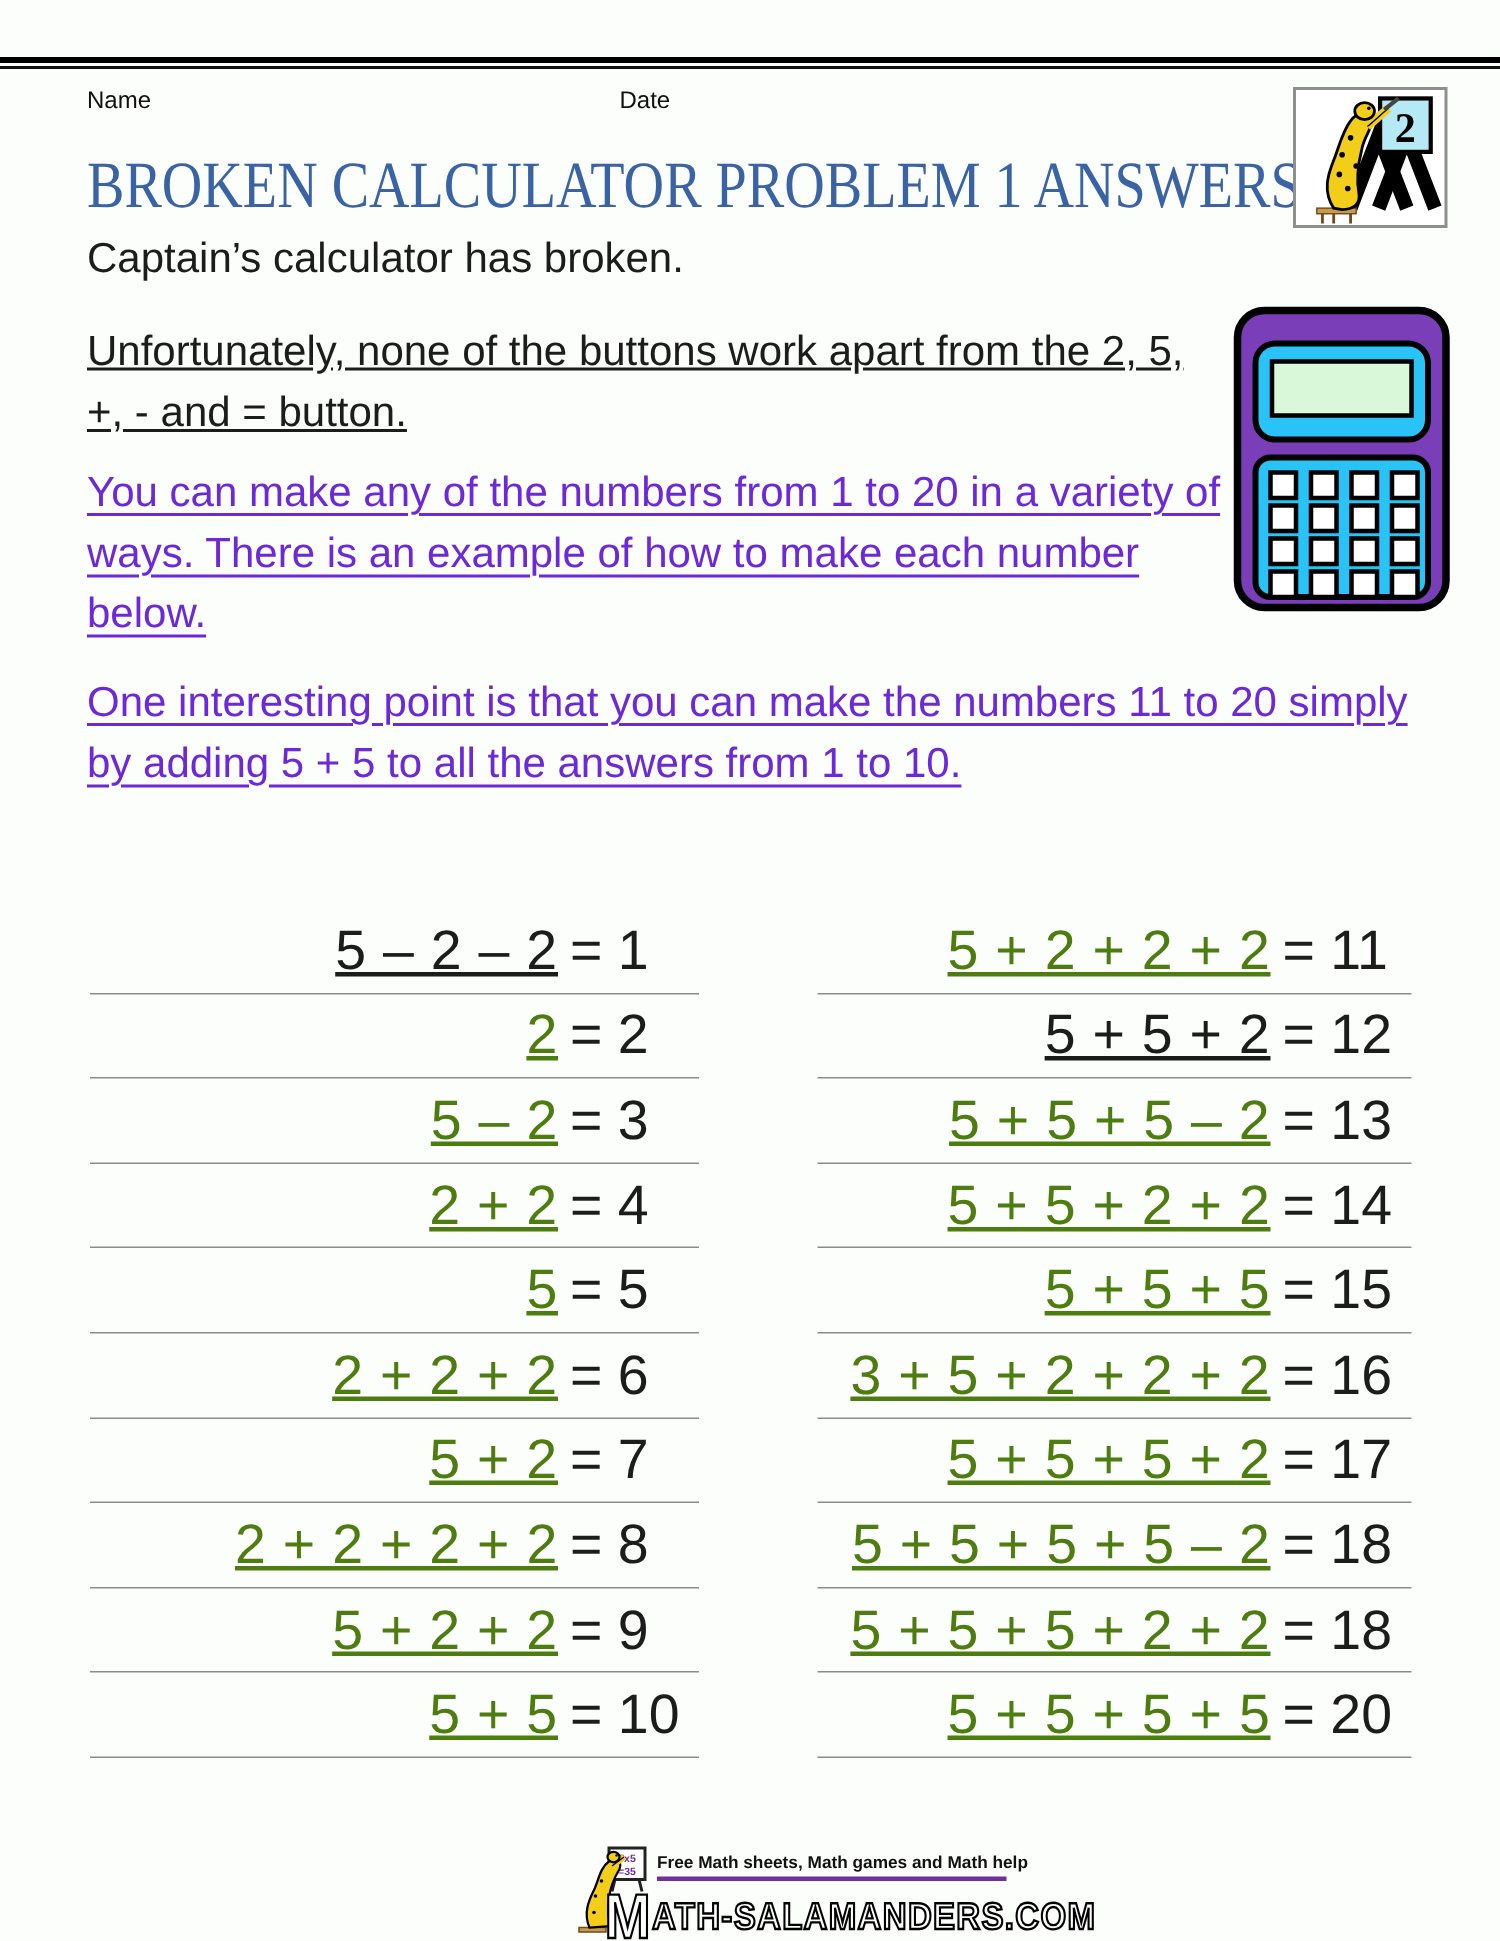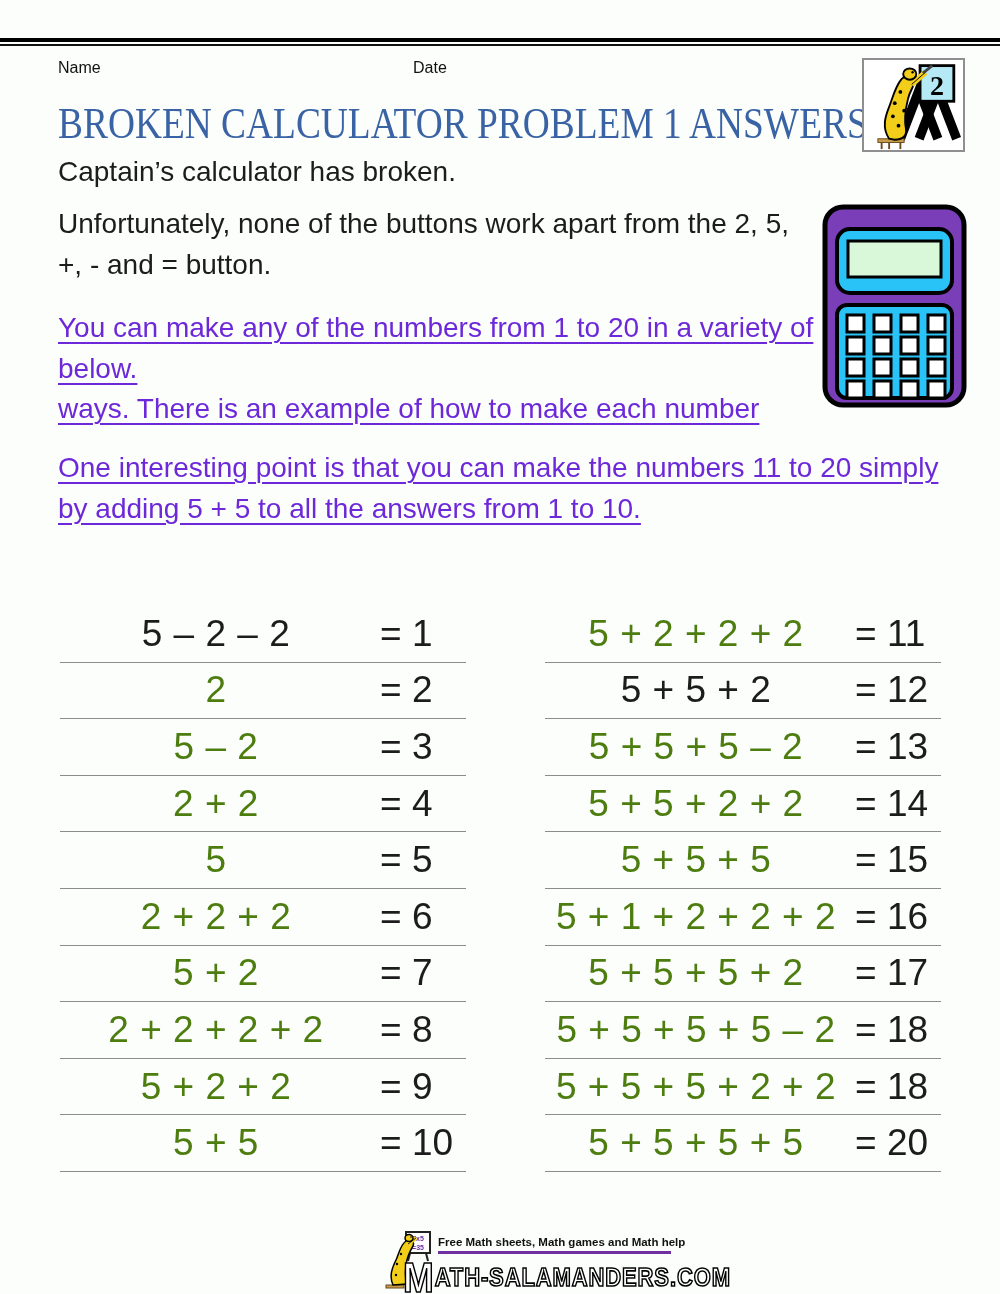--- a/index.html
+++ b/index.html
@@ -27,33 +27,33 @@
     position:absolute;top:58px;left:862px;width:103px;height:94px;
     background:#fff;border:2px solid #8f8f8f;box-sizing:border-box;
   }
 
   
   .para{position:absolute;left:58px;font-size:28px;line-height:40.5px;white-space:nowrap;}
   .para-black{color:#1c1c1c;}
   .para-red{color:#6d28d9;}
   .para-red .pline{text-decoration:underline;text-decoration-thickness:2px;text-underline-offset:5px;}
   .p1{top:152px;}
-  .p2{top:204px;}
+  .p2{top:214px;text-decoration:underline;}
   .p3{top:308px;}
   .p4{top:448px;}
 
   
   .calc{position:absolute;top:204px;left:822px;width:145px;height:204px;}
 
   
   .eq-col{position:absolute;top:606px;}
   .eq-col-left{left:60px;width:406px;}
   .eq-col-right{left:545px;width:396px;}
   .eq-row{height:56.6px;display:flex;align-items:center;border-bottom:1px solid #8c8c8c;box-sizing:border-box;}
-  .eq-expr{display:inline-block;text-align:center;font-size:37px;letter-spacing:0.5px;}
+  .eq-expr{display:inline-block;text-align:right;font-size:37px;letter-spacing:0.5px;text-decoration:underline;}
   .eq-col-left .eq-expr{width:312px;}
   .eq-col-right .eq-expr{width:302px;}
   .eq-result{padding-left:8px;font-size:37px;color:#1c1c1c;white-space:nowrap;}
   .c-red{color:#4d7c0f;}
   .c-black{color:#1c1c1c;}
 
   
   .footer{position:absolute;top:1230px;left:383px;width:320px;height:62px;}
   .f-logo{position:absolute;left:0;top:0;}
   .f-tagline{position:absolute;left:55px;top:6px;font-size:11.5px;font-weight:bold;color:#111;white-space:nowrap;}
@@ -117,22 +117,22 @@
 
   <div class="para para-black p1">
       <div class="pline">Captain’s calculator has broken.</div>
     </div>
   <div class="para para-black p2">
       <div class="pline">Unfortunately, none of the buttons work apart from the 2, 5,</div>
       <div class="pline">+, - and = button.</div>
     </div>
   <div class="para para-red p3">
       <div class="pline">You can make any of the numbers from 1 to 20 in a variety of</div>
+      <div class="pline">ways. There is an example of how to make each number</div>
       <div class="pline">below.</div>
-      <div class="pline">ways. There is an example of how to make each number</div>
     </div>
   <div class="para para-red p4">
       <div class="pline">One interesting point is that you can make the numbers 11 to 20 simply</div>
       <div class="pline">by adding 5 + 5 to all the answers from 1 to 10.</div>
     </div>
 
   <div class="calc">
     <svg width="145" height="204" viewBox="0 0 145 204">
       <rect x="3" y="3" width="139" height="198" rx="18" fill="#7a3fb8" stroke="#000" stroke-width="5"></rect>
       <rect x="15" y="25" width="115" height="64" rx="13" fill="#29c3f7" stroke="#000" stroke-width="4"></rect>
@@ -216,21 +216,21 @@
       </div>
       <div class="eq-row">
         <span class="eq-expr c-red">5 + 5 + 2 + 2</span>
         <span class="eq-result">= 14</span>
       </div>
       <div class="eq-row">
         <span class="eq-expr c-red">5 + 5 + 5</span>
         <span class="eq-result">= 15</span>
       </div>
       <div class="eq-row">
-        <span class="eq-expr c-red">5 + 1 + 2 + 2 + 2</span>
+        <span class="eq-expr c-red">3 + 5 + 2 + 2 + 2</span>
         <span class="eq-result">= 16</span>
       </div>
       <div class="eq-row">
         <span class="eq-expr c-red">5 + 5 + 5 + 2</span>
         <span class="eq-result">= 17</span>
       </div>
       <div class="eq-row">
         <span class="eq-expr c-red">5 + 5 + 5 + 5 – 2</span>
         <span class="eq-result">= 18</span>
       </div>

